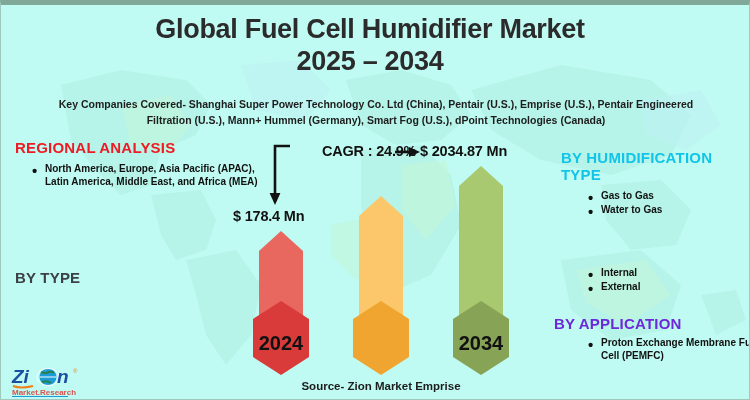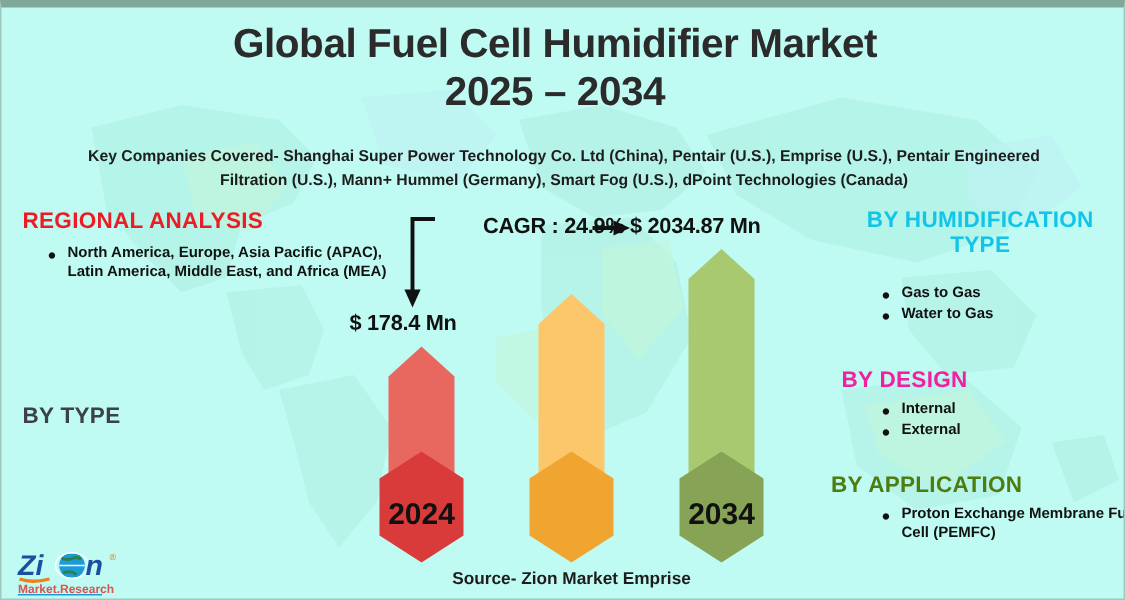--- a/index.html
+++ b/index.html
@@ -34,23 +34,23 @@
     position:absolute;left:35px;top:92px;width:680px;text-align:center;
     font-size:10.5px;font-weight:bold;color:#1d1d1d;line-height:1.5;
   }
   
   .heading{
     position:absolute;font-size:15px;font-weight:bold;letter-spacing:.2px;
     line-height:1.15;
   }
   .h-regional{left:14px;top:134px;color:#ED1C24;}
   .h-bytype{left:14px;top:264px;color:#3b4147;}
-  .h-humid{left:560px;top:133px;width:185px;color:#12C5E8;text-align:center;}
+  .h-humid{left:560px;top:144px;width:185px;color:#12C5E8;}
   .h-design{left:560px;top:240px;color:#F41FA0;}
-  .h-appl{left:553px;top:310px;color:#4d7c0f;text-align:right;}
+  .h-appl{left:553px;top:310px;color:#6d28d9;text-align:right;}
   
   ul.blist{
     position:absolute;margin:0;padding:0 0 0 18px;list-style:none;
     font-size:10px;font-weight:bold;color:#111;line-height:1.28;
   }
   ul.blist li{position:relative;margin-bottom:1px;}
   ul.blist li:before{
     content:"\2022";position:absolute;left:-13px;top:-1px;
     font-size:15px;line-height:1.22;color:#111;
   }
@@ -135,21 +135,20 @@
 
   <div class="heading h-humid">
     <span>BY HUMIDIFICATION</span><br>
     <span>TYPE</span>
   </div>
   <ul class="blist" id="list-humid">
     <li>Gas to Gas</li>
     <li>Water to Gas</li>
   </ul>
 
-  <div class="heading h-design">BY DESIGN</div>
   <ul class="blist" id="list-design">
     <li>Internal</li>
     <li>External</li>
   </ul>
 
   <div class="heading h-appl">BY APPLICATION</div>
   <ul class="blist" id="list-appl">
     <li>Proton Exchange Membrane Fuel Cell (PEMFC)</li>
   </ul>
 

